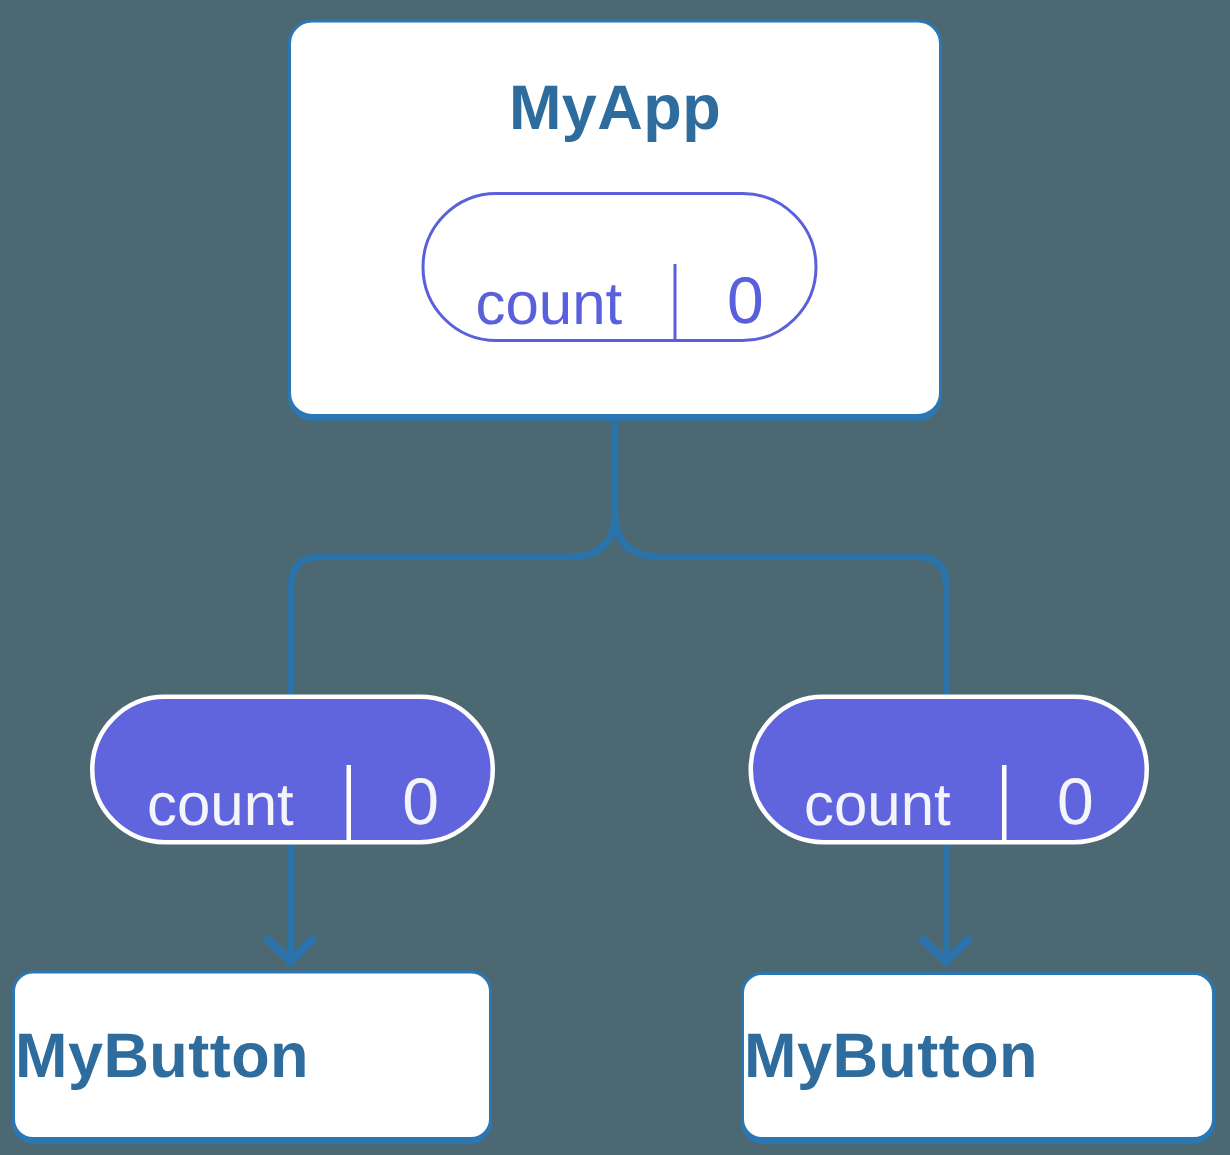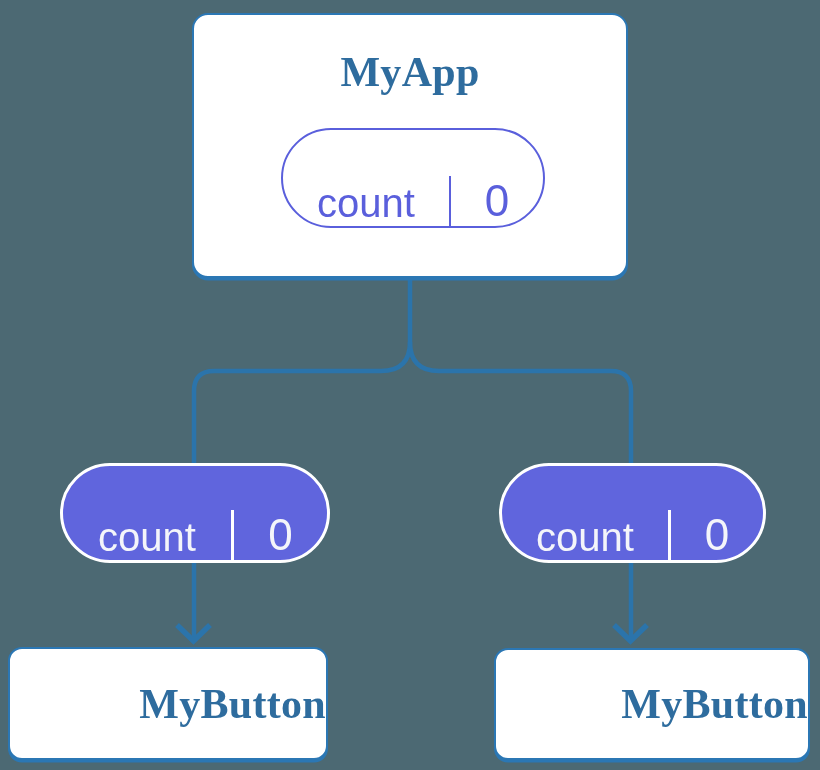--- a/index.html
+++ b/index.html
@@ -49,28 +49,26 @@
     flex-direction: column;
     align-items: center;
   }
   .root-title {
     margin-top: 34px;
     font-size: 42px;
     font-weight: 700;
     letter-spacing: 0.3px;
     color: var(--text-blue);
     line-height: 1.1;
-    font-family: Liberation Serif, serif;
   }
   .child-card {
     border-radius: 14px;
     display: flex;
     align-items: center;
-    justify-content: flex-end;
-    font-family: Liberation Serif, serif;
+    justify-content: flex-start;
   }
   .child-left  { left: 8px;   top: 647px; width: 320px; height: 113px; }
   .child-right { left: 494px; top: 648px; width: 316px; height: 112px; }
   .child-title {
     font-size: 42px;
     font-weight: 700;
     letter-spacing: 0.3px;
     color: var(--text-blue);
   }
 

